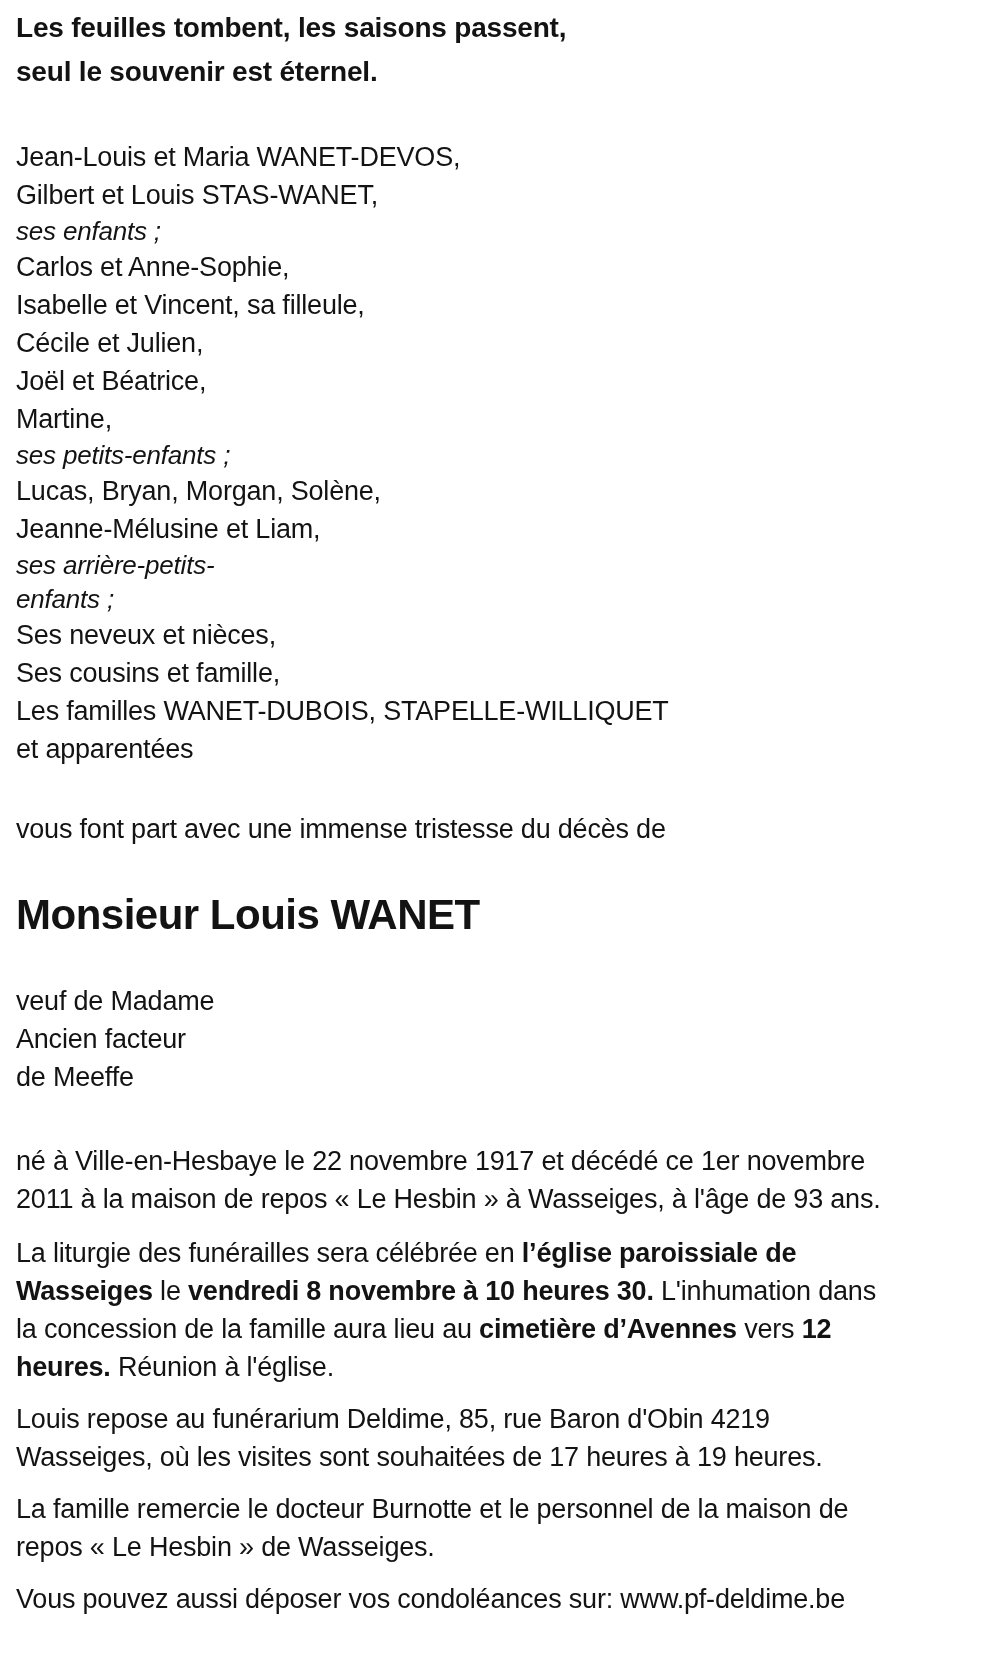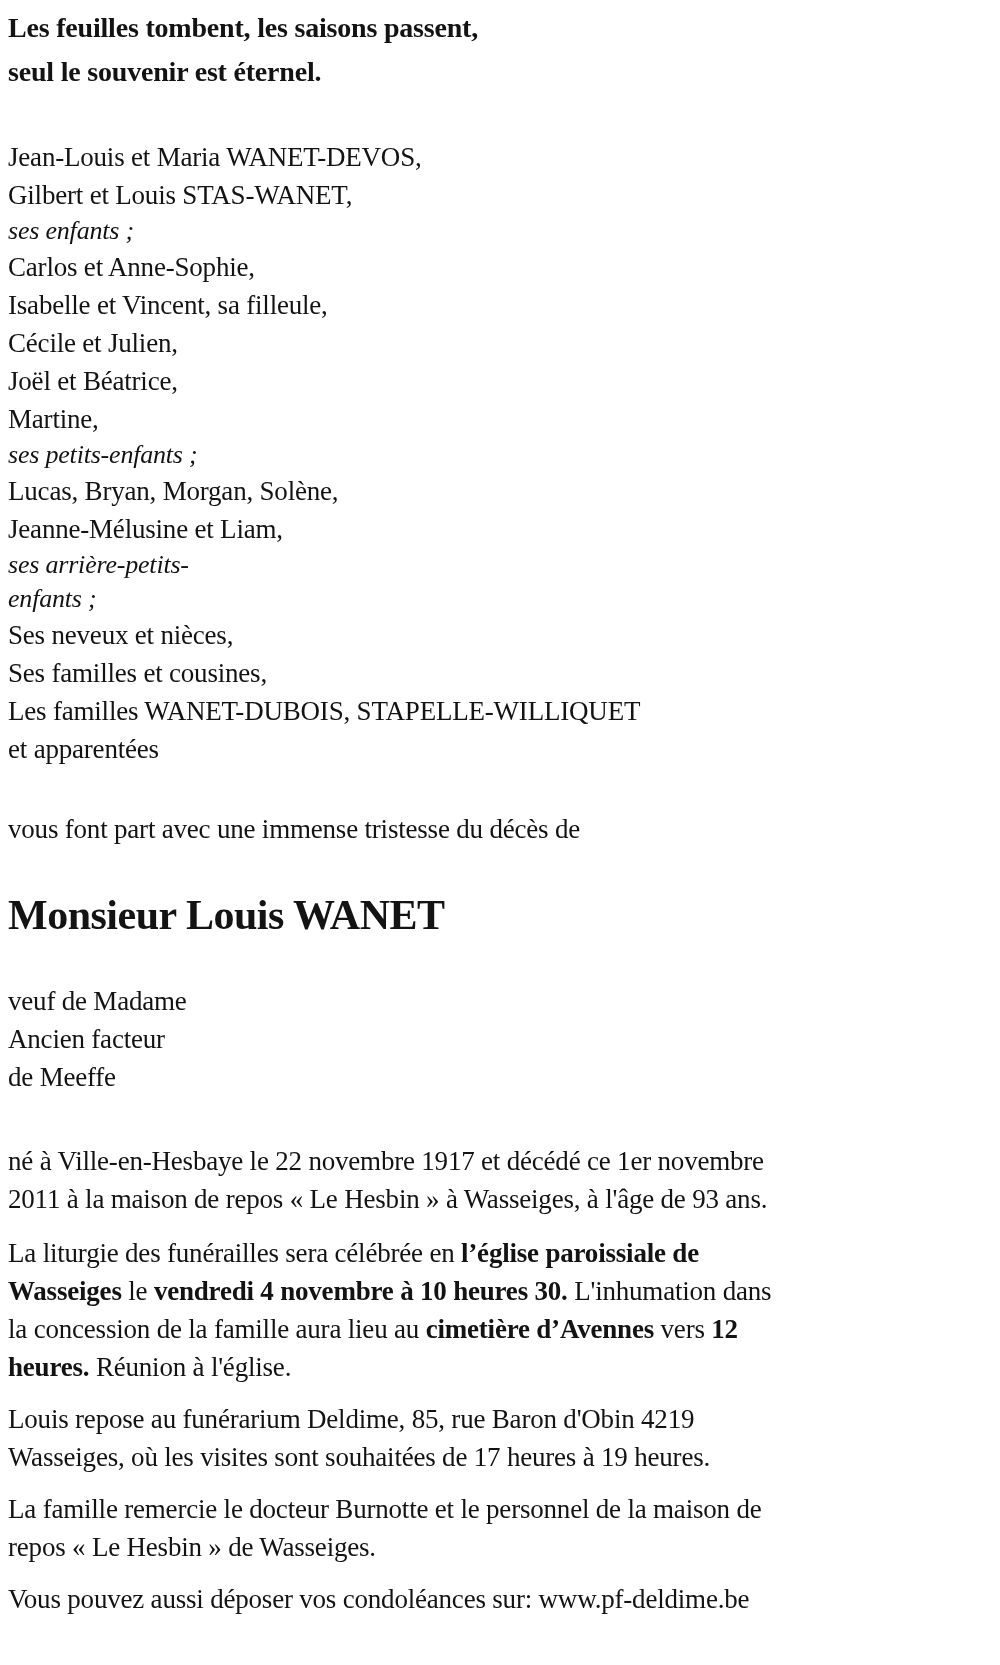--- a/index.html
+++ b/index.html
@@ -8,21 +8,21 @@
     width: 1000px;
     height: 1665px;
     background: #ffffff;
     color: #131313;
     font-family: "Liberation Sans", "DejaVu Sans", sans-serif;
     font-size: 27px;
     line-height: 38px;
     letter-spacing: -0.2px;
     overflow: hidden;
   }
-  .page { padding: 6px 10px 0 8px; font-family: Liberation Serif, serif; }
+  .page { padding: 6px 10px 0 16px; }
 
   .epigraph {
     font-weight: 700;
     font-size: 28px;
     line-height: 44px;
   }
 
   .family { margin-top: 44px; }
   .name-line { white-space: nowrap; }
   .relation {
@@ -84,42 +84,42 @@
 
     <div>
       <div class="name-line">Lucas, Bryan, Morgan, Solène,</div>
       <div class="name-line">Jeanne-Mélusine et Liam,</div>
       <div class="relation">ses arrière-petits-
 enfants ;</div>
     </div>
 
     <div>
       <div class="name-line">Ses neveux et nièces,</div>
-      <div class="name-line">Ses familles et cousines,</div>
+      <div class="name-line">Ses cousins et famille,</div>
       <div class="name-line">Les familles WANET-DUBOIS, STAPELLE-WILLIQUET</div>
       <div class="name-line">et apparentées</div>
     </div>
 
   </div>
 
   <div class="announcement">vous font part avec une immense tristesse du décès de</div>
 
   <div class="deceased-title">Monsieur Louis WANET</div>
 
   <div class="details">
     <div>veuf de Madame</div>
     <div>Ancien facteur</div>
     <div>de Meeffe</div>
   </div>
 
   <div class="para first">né à Ville-en-Hesbaye le 22 novembre 1917 et décédé ce 1er novembre
 2011 à la maison de repos « Le Hesbin » à Wasseiges, à l'âge de 93 ans.</div>
 
   <div class="para liturgy"><span>La liturgie des funérailles sera célébrée en </span><span class="b">l’église paroissiale de
-Wasseiges</span><span> le </span><span class="b">vendredi 4 novembre à 10 heures 30.</span><span> L'inhumation dans
+Wasseiges</span><span> le </span><span class="b">vendredi 8 novembre à 10 heures 30.</span><span> L'inhumation dans
 la concession de la famille aura lieu au </span><span class="b">cimetière d’Avennes</span><span> vers </span><span class="b">12
 heures.</span><span> Réunion à l'église.</span></div>
 
   <div class="para">Louis repose au funérarium Deldime, 85, rue Baron d'Obin 4219
 Wasseiges, où les visites sont souhaitées de 17 heures à 19 heures.</div>
 
   <div class="para">La famille remercie le docteur Burnotte et le personnel de la maison de
 repos « Le Hesbin » de Wasseiges.</div>
 
   <div class="para"><span>Vous pouvez aussi déposer vos condoléances sur: </span><span>www.pf-deldime.be</span></div>

